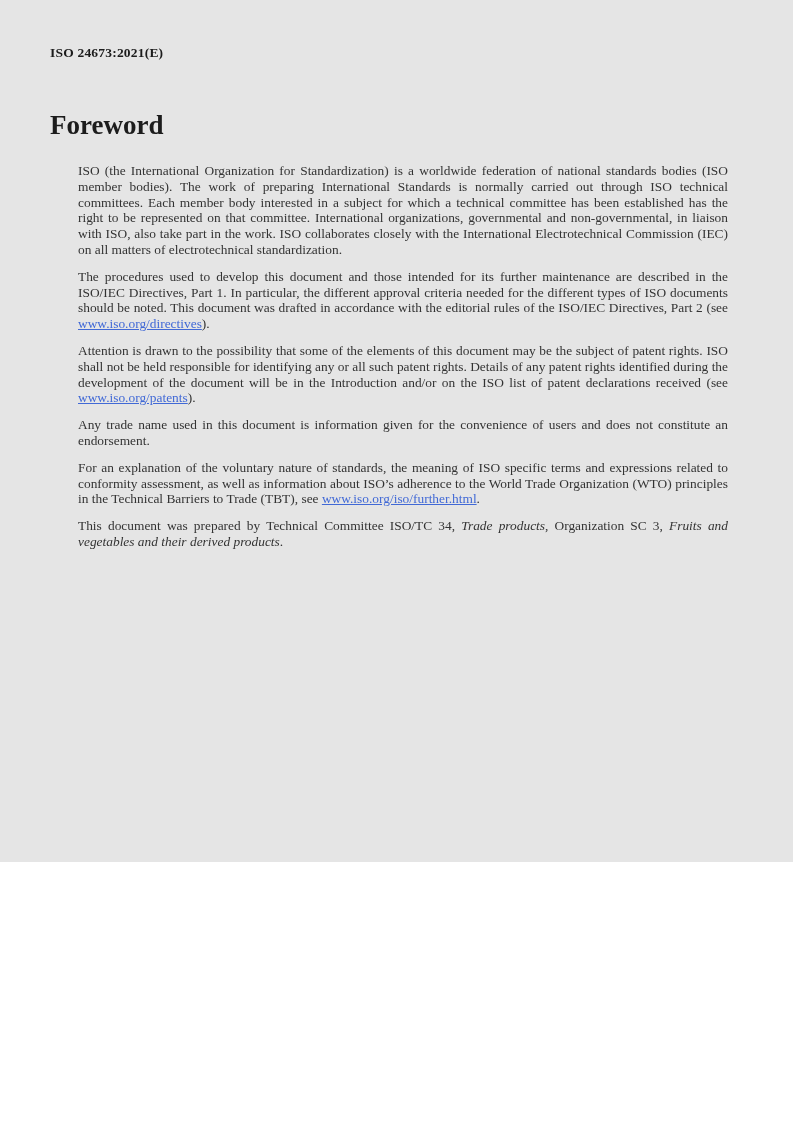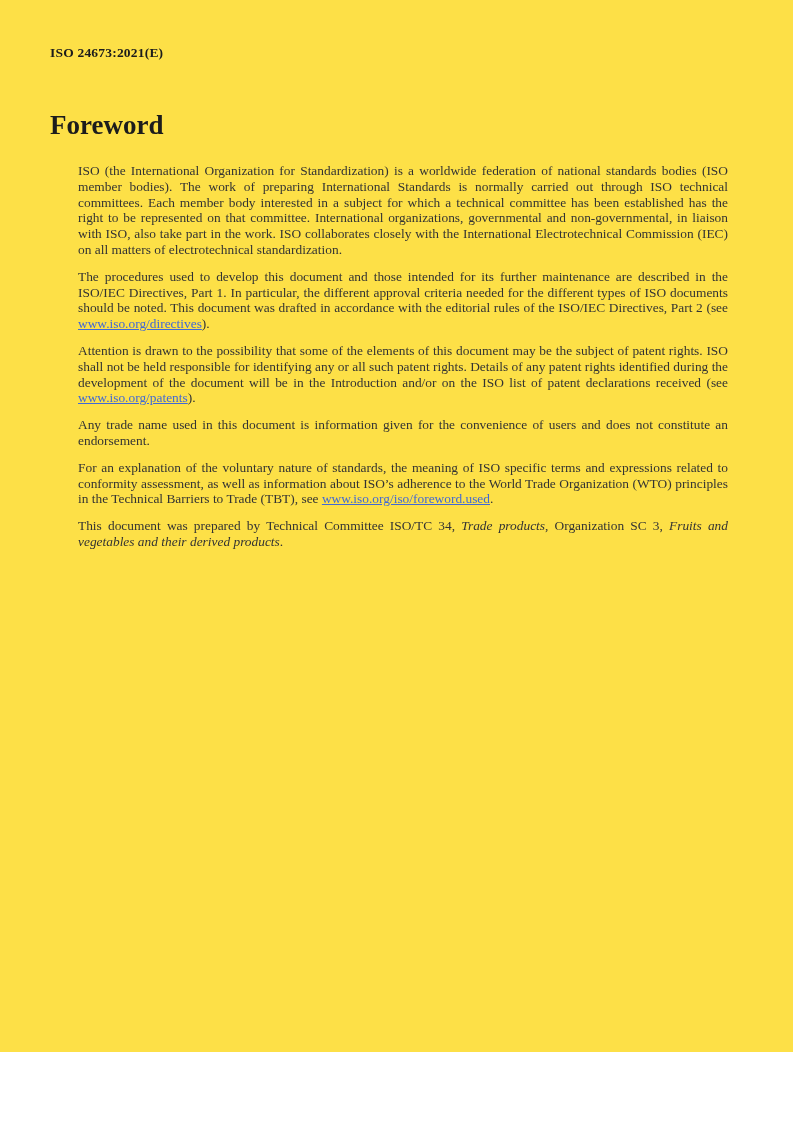--- a/index.html
+++ b/index.html
@@ -4,23 +4,23 @@
 <style>
   * { margin: 0; padding: 0; box-sizing: border-box; }
   html, body { background: #ffffff; }
   body {
     font-family: "Liberation Serif", "DejaVu Serif", serif;
     color: #333333;
   }
   .page {
     position: relative;
     width: 793px;
-    height: 1052px;
+    height: 862px;
     margin: 0 auto;
-    background: #fde047;
+    background: #e5e5e5;
     overflow: hidden;
   }
   .doc-header {
     padding-top: 45px;
     margin-left: 50px;
     margin-right: 93px;
     font-size: 13.5px;
     font-weight: bold;
     color: #1c1c1c;
     letter-spacing: 0.2px;
@@ -68,21 +68,21 @@
 
   <div class="doc-header">ISO 24673:2021(E)</div>
 
   <h1 class="doc-title">Foreword</h1>
 
   <main class="content">
       <p class="para"><span>ISO (the International Organization for Standardization) is a worldwide federation of national standards bodies (ISO member bodies). The work of preparing International Standards is normally carried out through ISO technical committees. Each member body interested in a subject for which a technical committee has been established has the right to be represented on that committee. International organizations, governmental and non-governmental, in liaison with ISO, also take part in the work. ISO collaborates closely with the International Electrotechnical Commission (IEC) on all matters of electrotechnical standardization.</span></p>
       <p class="para"><span>The procedures used to develop this document and those intended for its further maintenance are described in the ISO/IEC Directives, Part 1. In particular, the different approval criteria needed for the different types of ISO documents should be noted. This document was drafted in accordance with the editorial rules of the ISO/IEC Directives, Part 2 (see </span><a class="link" href="#">www.iso.org/directives</a><span>).</span></p>
       <p class="para"><span>Attention is drawn to the possibility that some of the elements of this document may be the subject of patent rights. ISO shall not be held responsible for identifying any or all such patent rights. Details of any patent rights identified during the development of the document will be in the Introduction and/or on the ISO list of patent declarations received (see </span><a class="link" href="#">www.iso.org/patents</a><span>).</span></p>
       <p class="para"><span>Any trade name used in this document is information given for the convenience of users and does not constitute an endorsement.</span></p>
-      <p class="para"><span>For an explanation of the voluntary nature of standards, the meaning of ISO specific terms and expressions related to conformity assessment, as well as information about ISO’s adherence to the World Trade Organization (WTO) principles in the Technical Barriers to Trade (TBT), see </span><a class="link" href="#">www.iso.org/iso/foreword.used</a><span>.</span></p>
+      <p class="para"><span>For an explanation of the voluntary nature of standards, the meaning of ISO specific terms and expressions related to conformity assessment, as well as information about ISO’s adherence to the World Trade Organization (WTO) principles in the Technical Barriers to Trade (TBT), see </span><a class="link" href="#">www.iso.org/iso/further.html</a><span>.</span></p>
       <p class="para"><span>This document was prepared by Technical Committee ISO/TC 34, </span><em>Trade products</em><span>, Organization SC 3, </span><em>Fruits and vegetables and their derived products</em><span>.</span></p>
     </main>
 
   <footer class="doc-footer">
     <span>iv</span>
     <span>© ISO 2021 – All rights reserved</span>
   </footer>
 
 </div>
 

